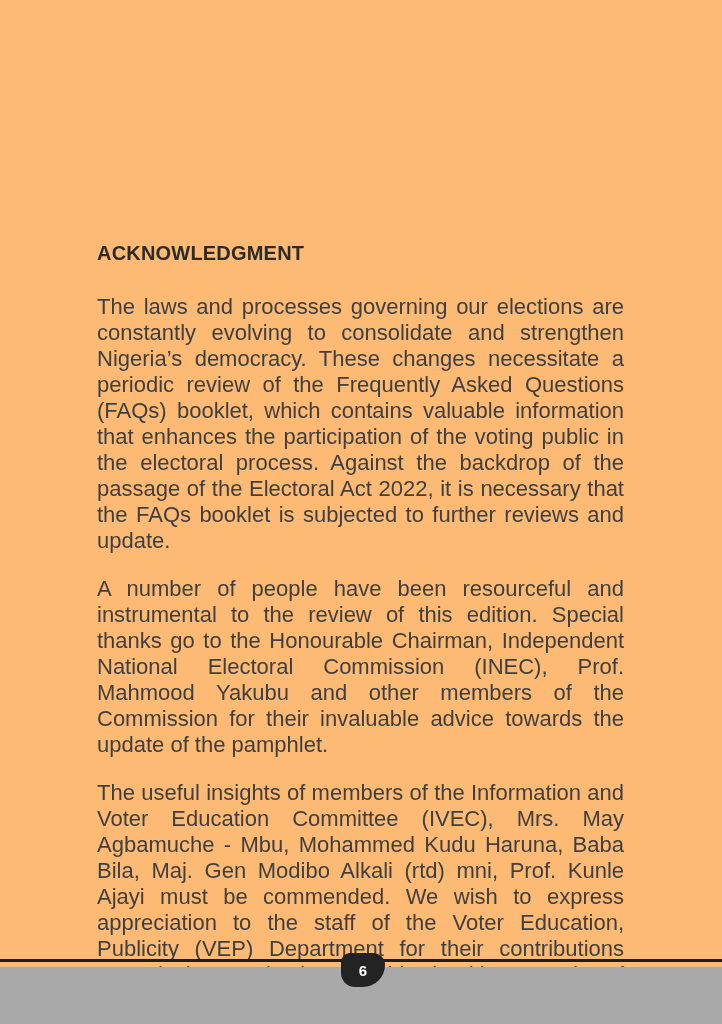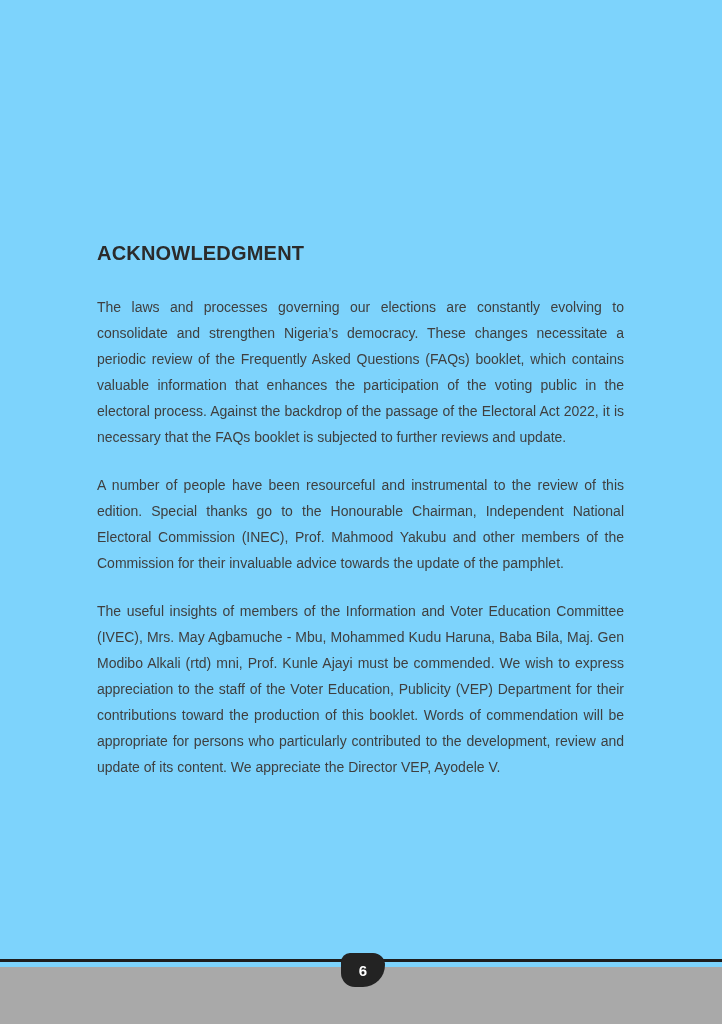--- a/index.html
+++ b/index.html
@@ -8,41 +8,41 @@
     --footer-bar:#a9a9a9;
     --footer-line:#1d1d1d;
     --page-tab:#232323;
     --page-tab-text:#ffffff;
   }
   html,body{margin:0;padding:0;background:#ffffff;}
   .page{
     position:relative;
     width:722px;
     height:1024px;
-    background:#7dd3fc;
+    background:#fdba74;
     overflow:hidden;
     font-family:"Liberation Sans","DejaVu Sans",sans-serif;
   }
   .content{
     position:absolute;
     left:97px;
     top:240px;
     width:527px;
   }
   .content h1{
     margin:0 0 28px 0;
     font-size:20px;
     line-height:26px;
     font-weight:700;
     letter-spacing:0.2px;
     color:var(--heading-text);
   }
   .content p{
     margin:0 0 22px 0;
-    font-size:14px;
+    font-size:22px;
     line-height:26px;
     text-align:justify;
     color:var(--body-text);
   }
   .footer-rule{
     position:absolute;
     left:0;
     top:959px;
     width:100%;
     height:3px;

